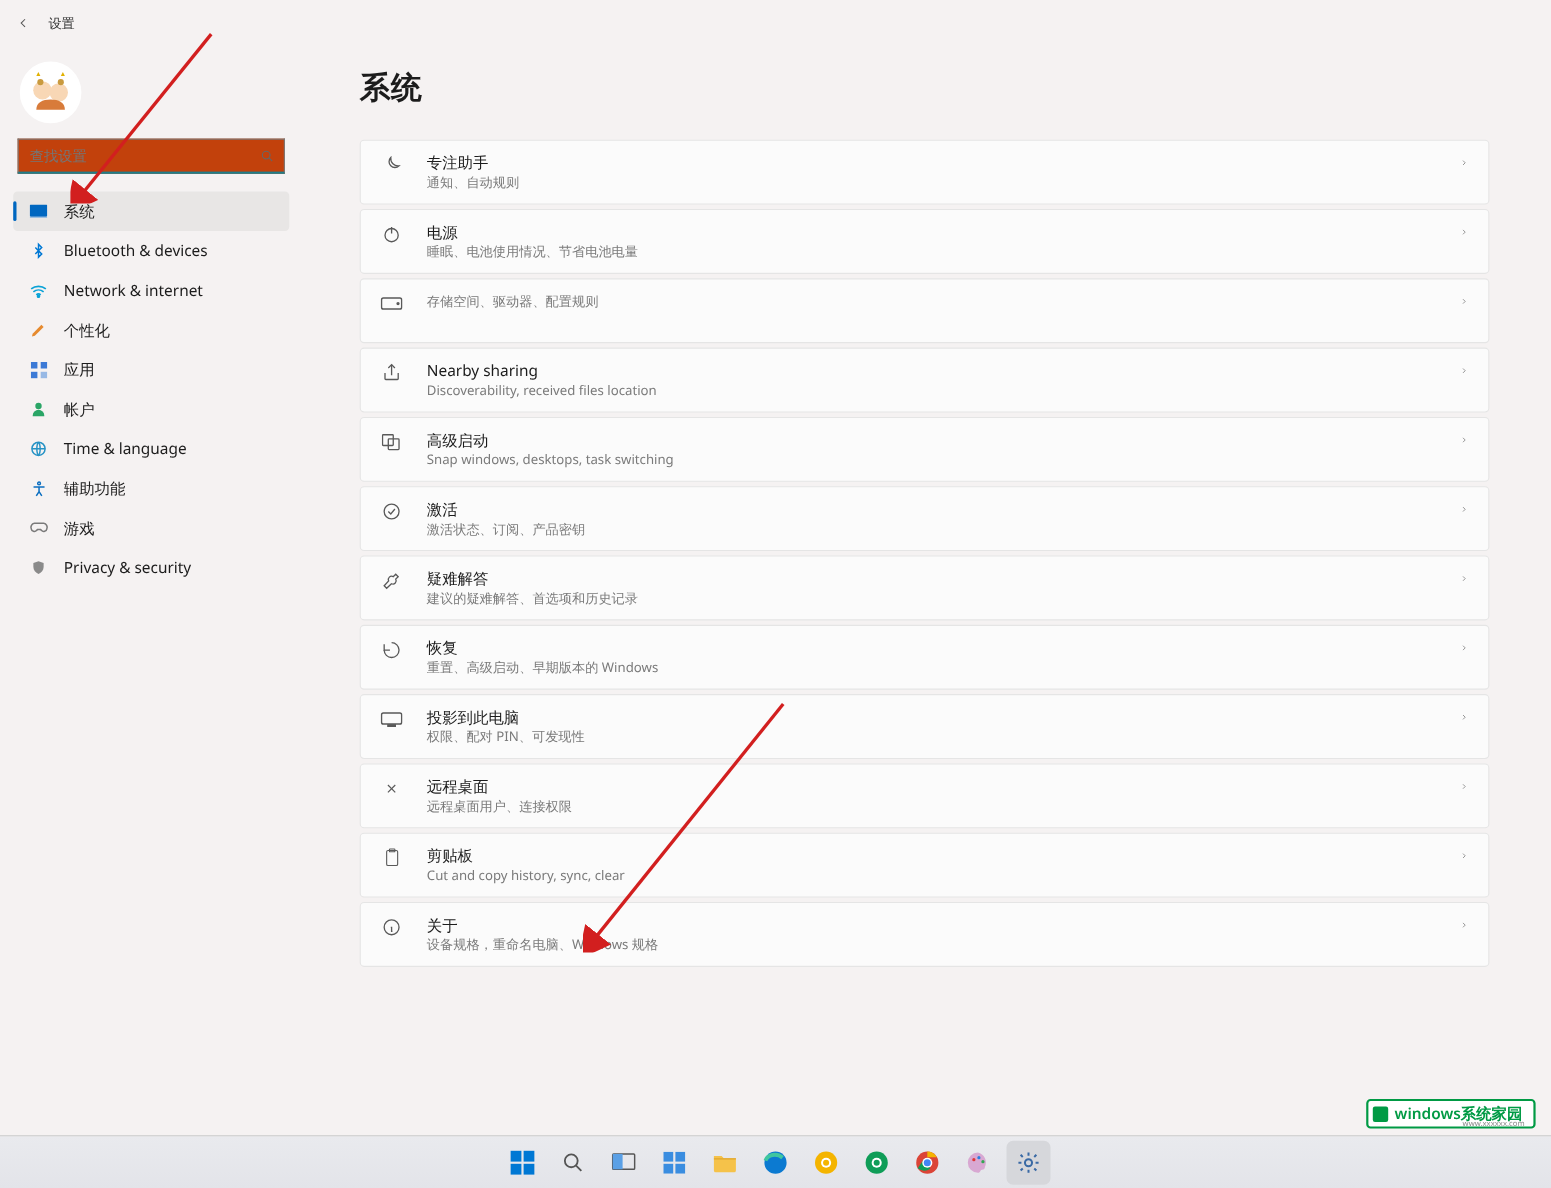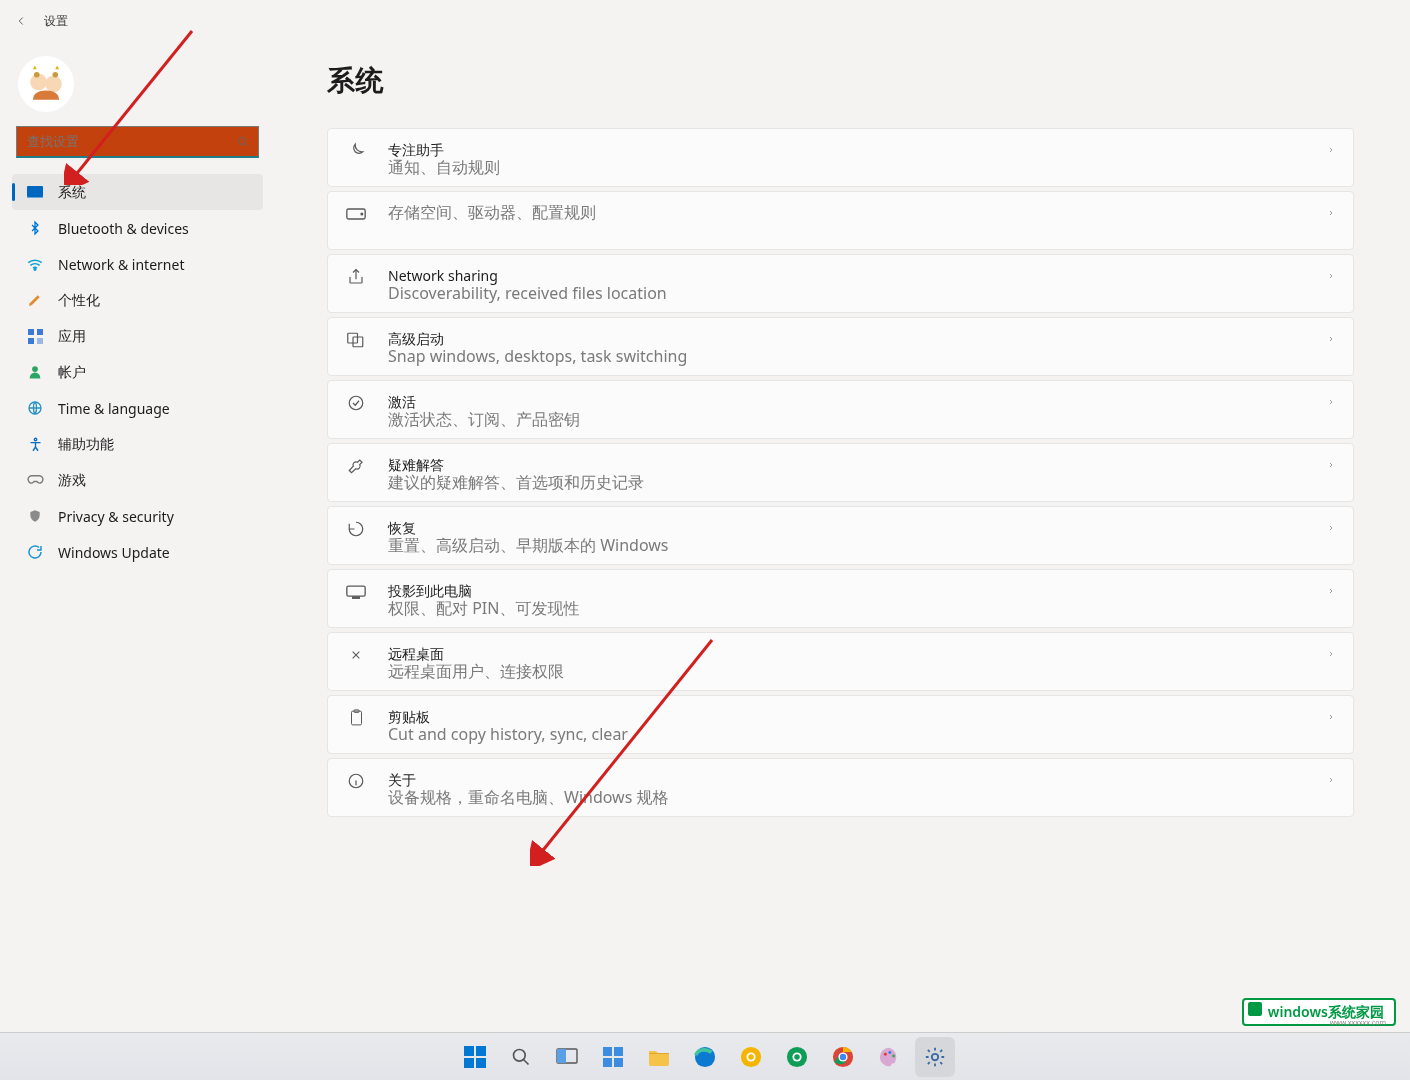--- a/index.html
+++ b/index.html
@@ -70,21 +70,21 @@
     background:#fbfbfb; border:1px solid #e5e5e5; border-radius:4px;
     height:59px; display:flex; align-items:flex-start; padding:12px 18px;
     cursor:pointer;
   }
   .card-icon {
     width:20px; height:20px; margin-right:22px;
     display:flex; align-items:center; justify-content:center; color:#595959;
   }
   .card-text { display:flex; flex-direction:column; flex:1; }
   .card-title { font-size:14px; line-height:18px; }
-  .card-sub   { font-size:16px; color:#7a7a7a; line-height:16px; }
+  .card-sub   { font-size:12px; color:#7a7a7a; line-height:16px; }
   .card-chevron { color:#707070; }
 
   
   .taskbar {
     position:absolute; left:0; right:0; bottom:0; height:48px;
     background:linear-gradient(#e9eaee,#e3e4e9);
     display:flex; align-items:center; justify-content:center; gap:6px;
     border-top:1px solid #ccc;
   }
   .taskbar .tb-icon {
@@ -92,21 +92,21 @@
     align-items:center; justify-content:center; cursor:pointer;
   }
   .taskbar .tb-icon.active { background:#d6d7db; }
 
   
   .overlay-annotation {
     position:absolute; pointer-events:none;
   }
   .watermark {
     position:absolute; right:14px; bottom:54px;
-    display:flex; align-items:flex-start; padding:2px 10px 2px 4px;
+    display:flex; align-items:center; padding:2px 10px 2px 4px;
     border:2px solid #009a44; border-radius:4px; background:#fff;
     color:#009a44; font-weight:600; font-size:14px;
   }
   .watermark .sq {
     width:14px; height:14px; background:#009a44; margin-right:6px;
     border-radius:2px;
   }
   .watermark .sub {
     position:absolute; right:8px; bottom:-3px; font-size:7px; color:#888;
     font-weight:400;
@@ -235,45 +235,51 @@
         <span class="nav-label">游戏</span>
       </div>
       <div class="nav-item">
         <span class="nav-icon">
           <svg width="14" height="16" viewBox="0 0 24 24" fill="#8a8a8a">
             <path d="M12 2l8 3v6c0 5-3.5 9-8 11-4.5-2-8-6-8-11V5l8-3z"></path>
           </svg>
         </span>
         <span class="nav-label">Privacy &amp; security</span>
       </div>
-      <div class="nav-item">
-        <span class="nav-icon">
-          <svg width="16" height="16" viewBox="0 0 24 24" fill="none" stroke="#1592d1" stroke-width="2.2">
-            <path d="M21 12a9 9 0 11-3-6.7"></path>
-            <path d="M21 3v6h-6"></path>
-          </svg>
-        </span>
-        <span class="nav-label">Windows Update</span>
-      </div>
     </div>
   </div>
 
   <div class="main">
     <h1 class="page-title">系统</h1>
 
     <div class="card-list" id="card-list">
         <div class="card">
           <span class="card-icon">
             <svg width="18" height="18" viewBox="0 0 24 24" fill="none" stroke="#595959" stroke-width="1.6">
               <path d="M21 13A9 9 0 0111 3a7 7 0 1010 10z"></path>
             </svg>
           </span>
           <span class="card-text">
             <span class="card-title">专注助手</span>
             <span class="card-sub">通知、自动规则</span>
+          </span>
+          <span class="card-chevron"><svg width="8" height="12" viewBox="0 0 24 24" fill="none" stroke="#707070" stroke-width="2">
+              <path d="M9 18l6-6-6-6"></path>
+            </svg></span>
+        </div>
+        <div class="card">
+          <span class="card-icon">
+            <svg width="18" height="18" viewBox="0 0 24 24" fill="none" stroke="#595959" stroke-width="1.6">
+              <circle cx="12" cy="13" r="8"></circle>
+              <path d="M12 3v8"></path>
+            </svg>
+          </span>
+          <span class="card-text">
+            <span class="card-title">电源</span>
+            <span class="card-sub">睡眠、电池使用情况、节省电池电量</span>
           </span>
           <span class="card-chevron"><svg width="8" height="12" viewBox="0 0 24 24" fill="none" stroke="#707070" stroke-width="2">
               <path d="M9 18l6-6-6-6"></path>
             </svg></span>
         </div>
         <div class="card">
           <span class="card-icon">
             <svg width="20" height="12" viewBox="0 0 24 14" fill="none" stroke="#595959" stroke-width="1.6">
               <rect x="1" y="1" width="22" height="12" rx="2"></rect>
               <circle cx="19" cy="7" r="1" fill="#595959"></circle>
@@ -288,21 +294,21 @@
         </div>
         <div class="card">
           <span class="card-icon">
             <svg width="18" height="18" viewBox="0 0 24 24" fill="none" stroke="#595959" stroke-width="1.6">
               <path d="M4 12v7a1 1 0 001 1h14a1 1 0 001-1v-7"></path>
               <path d="M16 6l-4-4-4 4"></path>
               <path d="M12 2v13"></path>
             </svg>
           </span>
           <span class="card-text">
-            <span class="card-title">Network sharing</span>
+            <span class="card-title">Nearby sharing</span>
             <span class="card-sub">Discoverability, received files location</span>
           </span>
           <span class="card-chevron"><svg width="8" height="12" viewBox="0 0 24 24" fill="none" stroke="#707070" stroke-width="2">
               <path d="M9 18l6-6-6-6"></path>
             </svg></span>
         </div>
         <div class="card">
           <span class="card-icon">
             <svg width="18" height="16" viewBox="0 0 24 20" fill="none" stroke="#595959" stroke-width="1.6">
               <rect x="1" y="1" width="13" height="13" rx="1"></rect>

